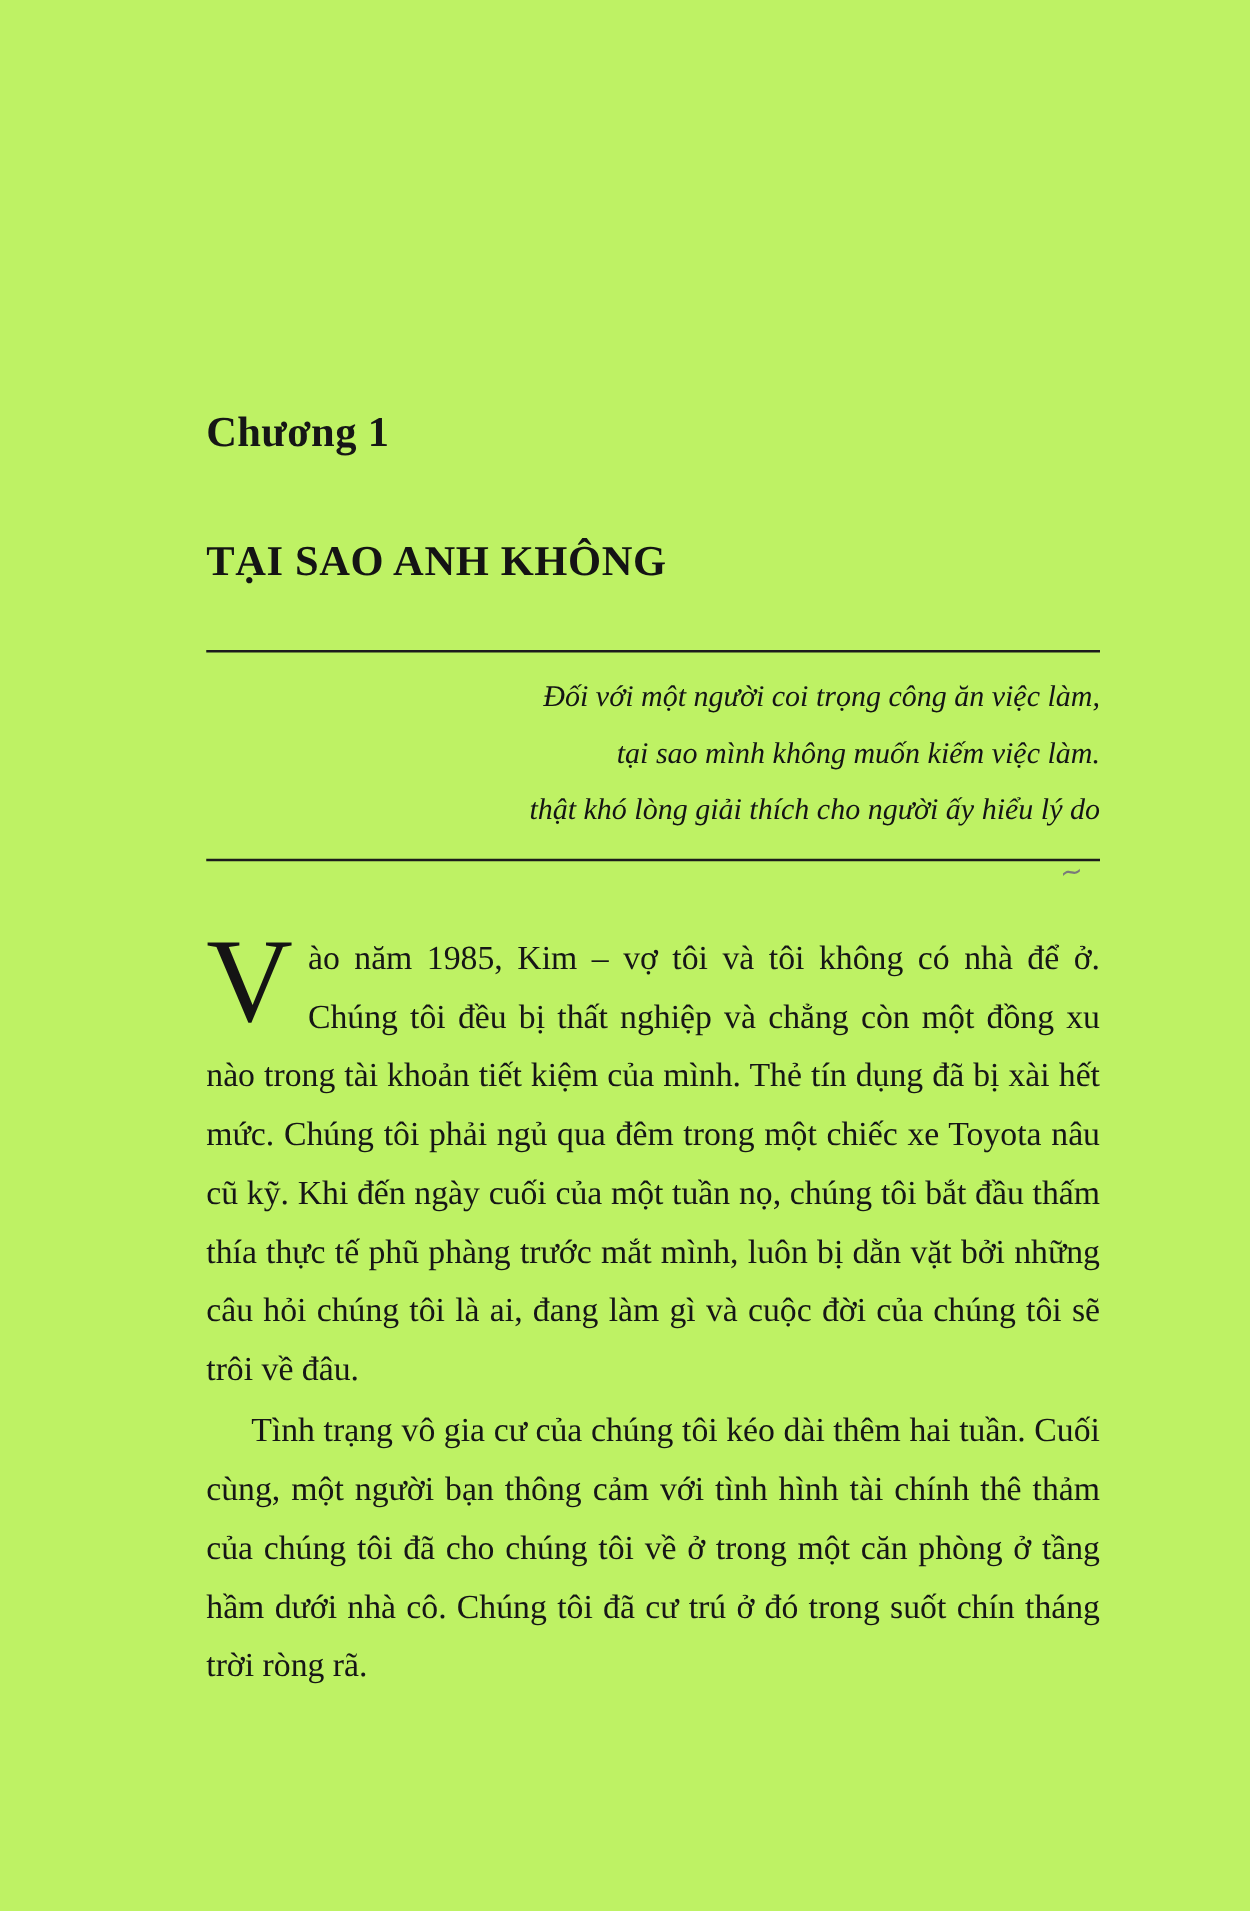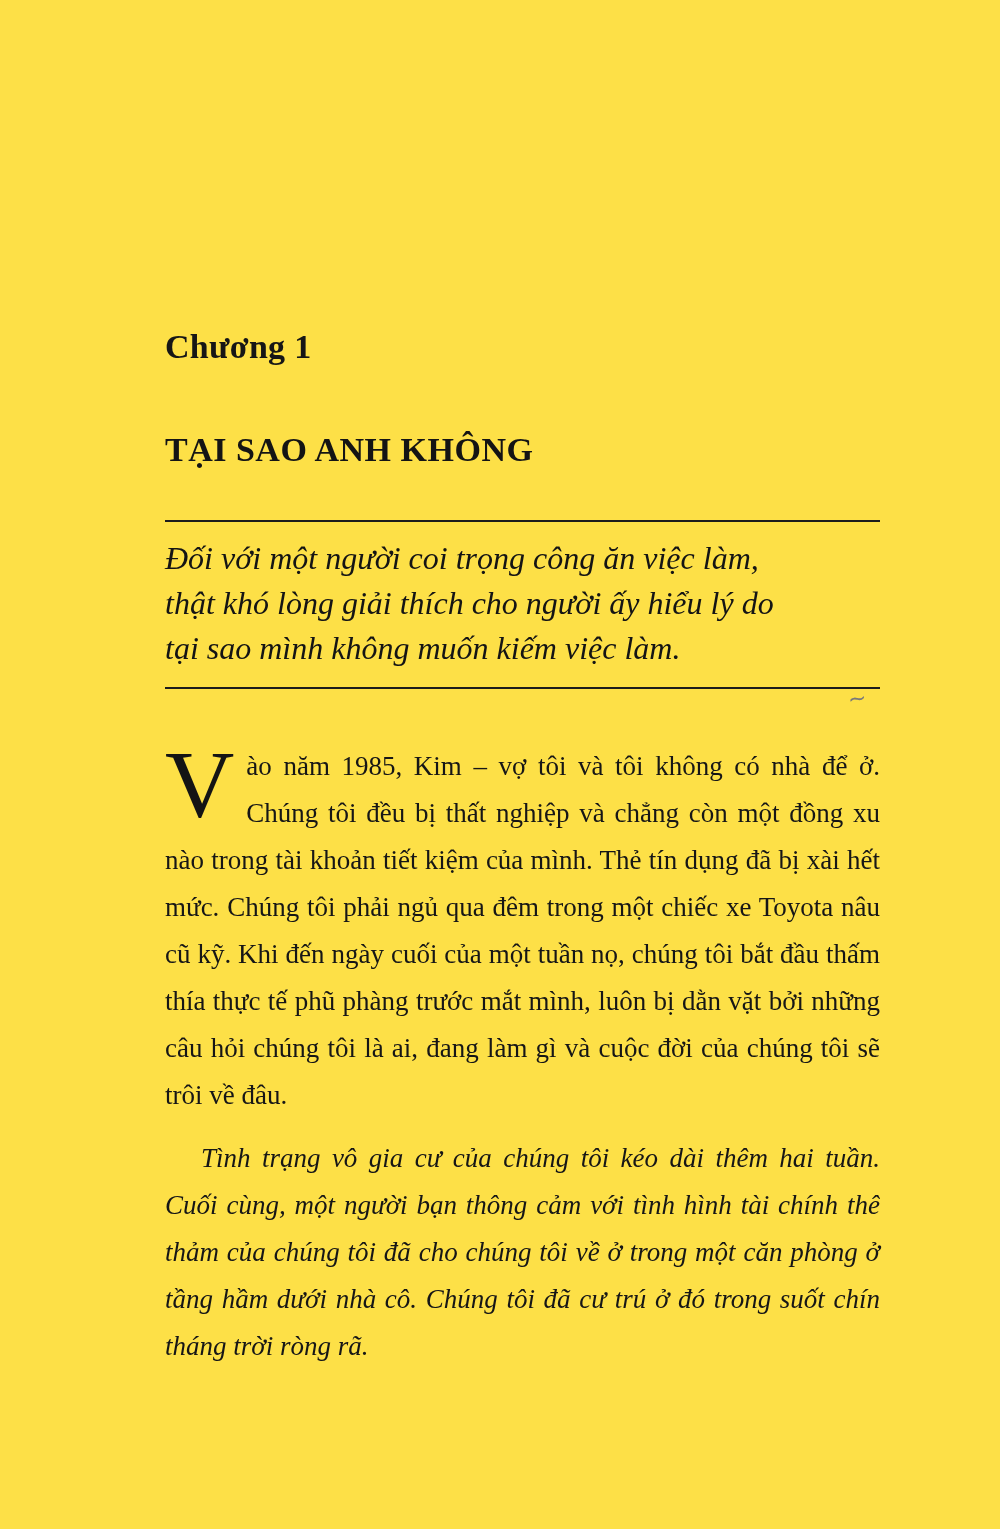--- a/index.html
+++ b/index.html
@@ -4,21 +4,21 @@
 <style>
   html, body {
     margin: 0;
     padding: 0;
     background: #ffffff;
   }
   .page {
     position: relative;
     width: 1000px;
     height: 1529px;
-    background: #fde047;
+    background: #bef264;
     font-family: "Liberation Serif", "DejaVu Serif", serif;
     color: #1b1b1b;
     overflow: hidden;
     box-sizing: border-box;
     padding: 328px 120px 0 165px;
   }
   .content {
     width: 715px;
   }
   .chapter-label {
@@ -41,24 +41,24 @@
   }
   .epigraph-block {
     position: relative;
     border-top: 2px solid #1c1c1c;
     border-bottom: 2px solid #1c1c1c;
     padding: 14px 0 16px 0;
     margin: 0 0 54px 0;
   }
   .epigraph-line {
     display: block;
-    text-align: left;
+    text-align: right;
     font-style: italic;
     font-weight: 500;
-    font-size: 32px;
+    font-size: 24px;
     line-height: 45px;
     color: #141414;
   }
   .scan-artifact {
     position: absolute;
     right: 18px;
     bottom: -24px;
     font-size: 22px;
     color: #7a7a7a;
     font-family: "DejaVu Sans", sans-serif;
@@ -67,22 +67,21 @@
   }
   .body-para {
     font-size: 27px;
     line-height: 47px;
     text-align: justify;
     margin: 0;
     color: #161616;
   }
   .body-para.indented {
     text-indent: 36px;
-    margin-top: 16px;
-    font-style: italic;
+    margin-top: 2px;
   }
   .dropcap {
     float: left;
     font-size: 96px;
     line-height: 76px;
     padding: 4px 12px 0 0;
     color: #141414;
   }
 </style>
 </head>
@@ -92,22 +91,22 @@
   <div class="content">
 
     <p class="chapter-label">Chương 1</p>
 
     <h1 class="chapter-title">
       <span class="title-line">TẠI SAO ANH KHÔNG</span>
     </h1>
 
     <div class="epigraph-block">
       <span class="epigraph-line">Đối với một người coi trọng công ăn việc làm,</span>
+      <span class="epigraph-line">tại sao mình không muốn kiếm việc làm.</span>
       <span class="epigraph-line">thật khó lòng giải thích cho người ấy hiểu lý do</span>
-      <span class="epigraph-line">tại sao mình không muốn kiếm việc làm.</span>
       <span class="scan-artifact">~</span>
     </div>
 
     <p class="body-para"><span class="dropcap">V</span><span>ào năm 1985, Kim – vợ tôi và tôi không có nhà để ở. Chúng tôi đều bị thất nghiệp và chẳng còn một đồng xu nào trong tài khoản tiết kiệm của mình. Thẻ tín dụng đã bị xài hết mức. Chúng tôi phải ngủ qua đêm trong một chiếc xe Toyota nâu cũ kỹ. Khi đến ngày cuối của một tuần nọ, chúng tôi bắt đầu thấm thía thực tế phũ phàng trước mắt mình, luôn bị dằn vặt bởi những câu hỏi chúng tôi là ai, đang làm gì và cuộc đời của chúng tôi sẽ trôi về đâu.</span></p>
 
     <p class="body-para indented">Tình trạng vô gia cư của chúng tôi kéo dài thêm hai tuần. Cuối cùng, một người bạn thông cảm với tình hình tài chính thê thảm của chúng tôi đã cho chúng tôi về ở trong một căn phòng ở tầng hầm dưới nhà cô. Chúng tôi đã cư trú ở đó trong suốt chín tháng trời ròng rã.</p>
 
   </div>
 </div>
 

